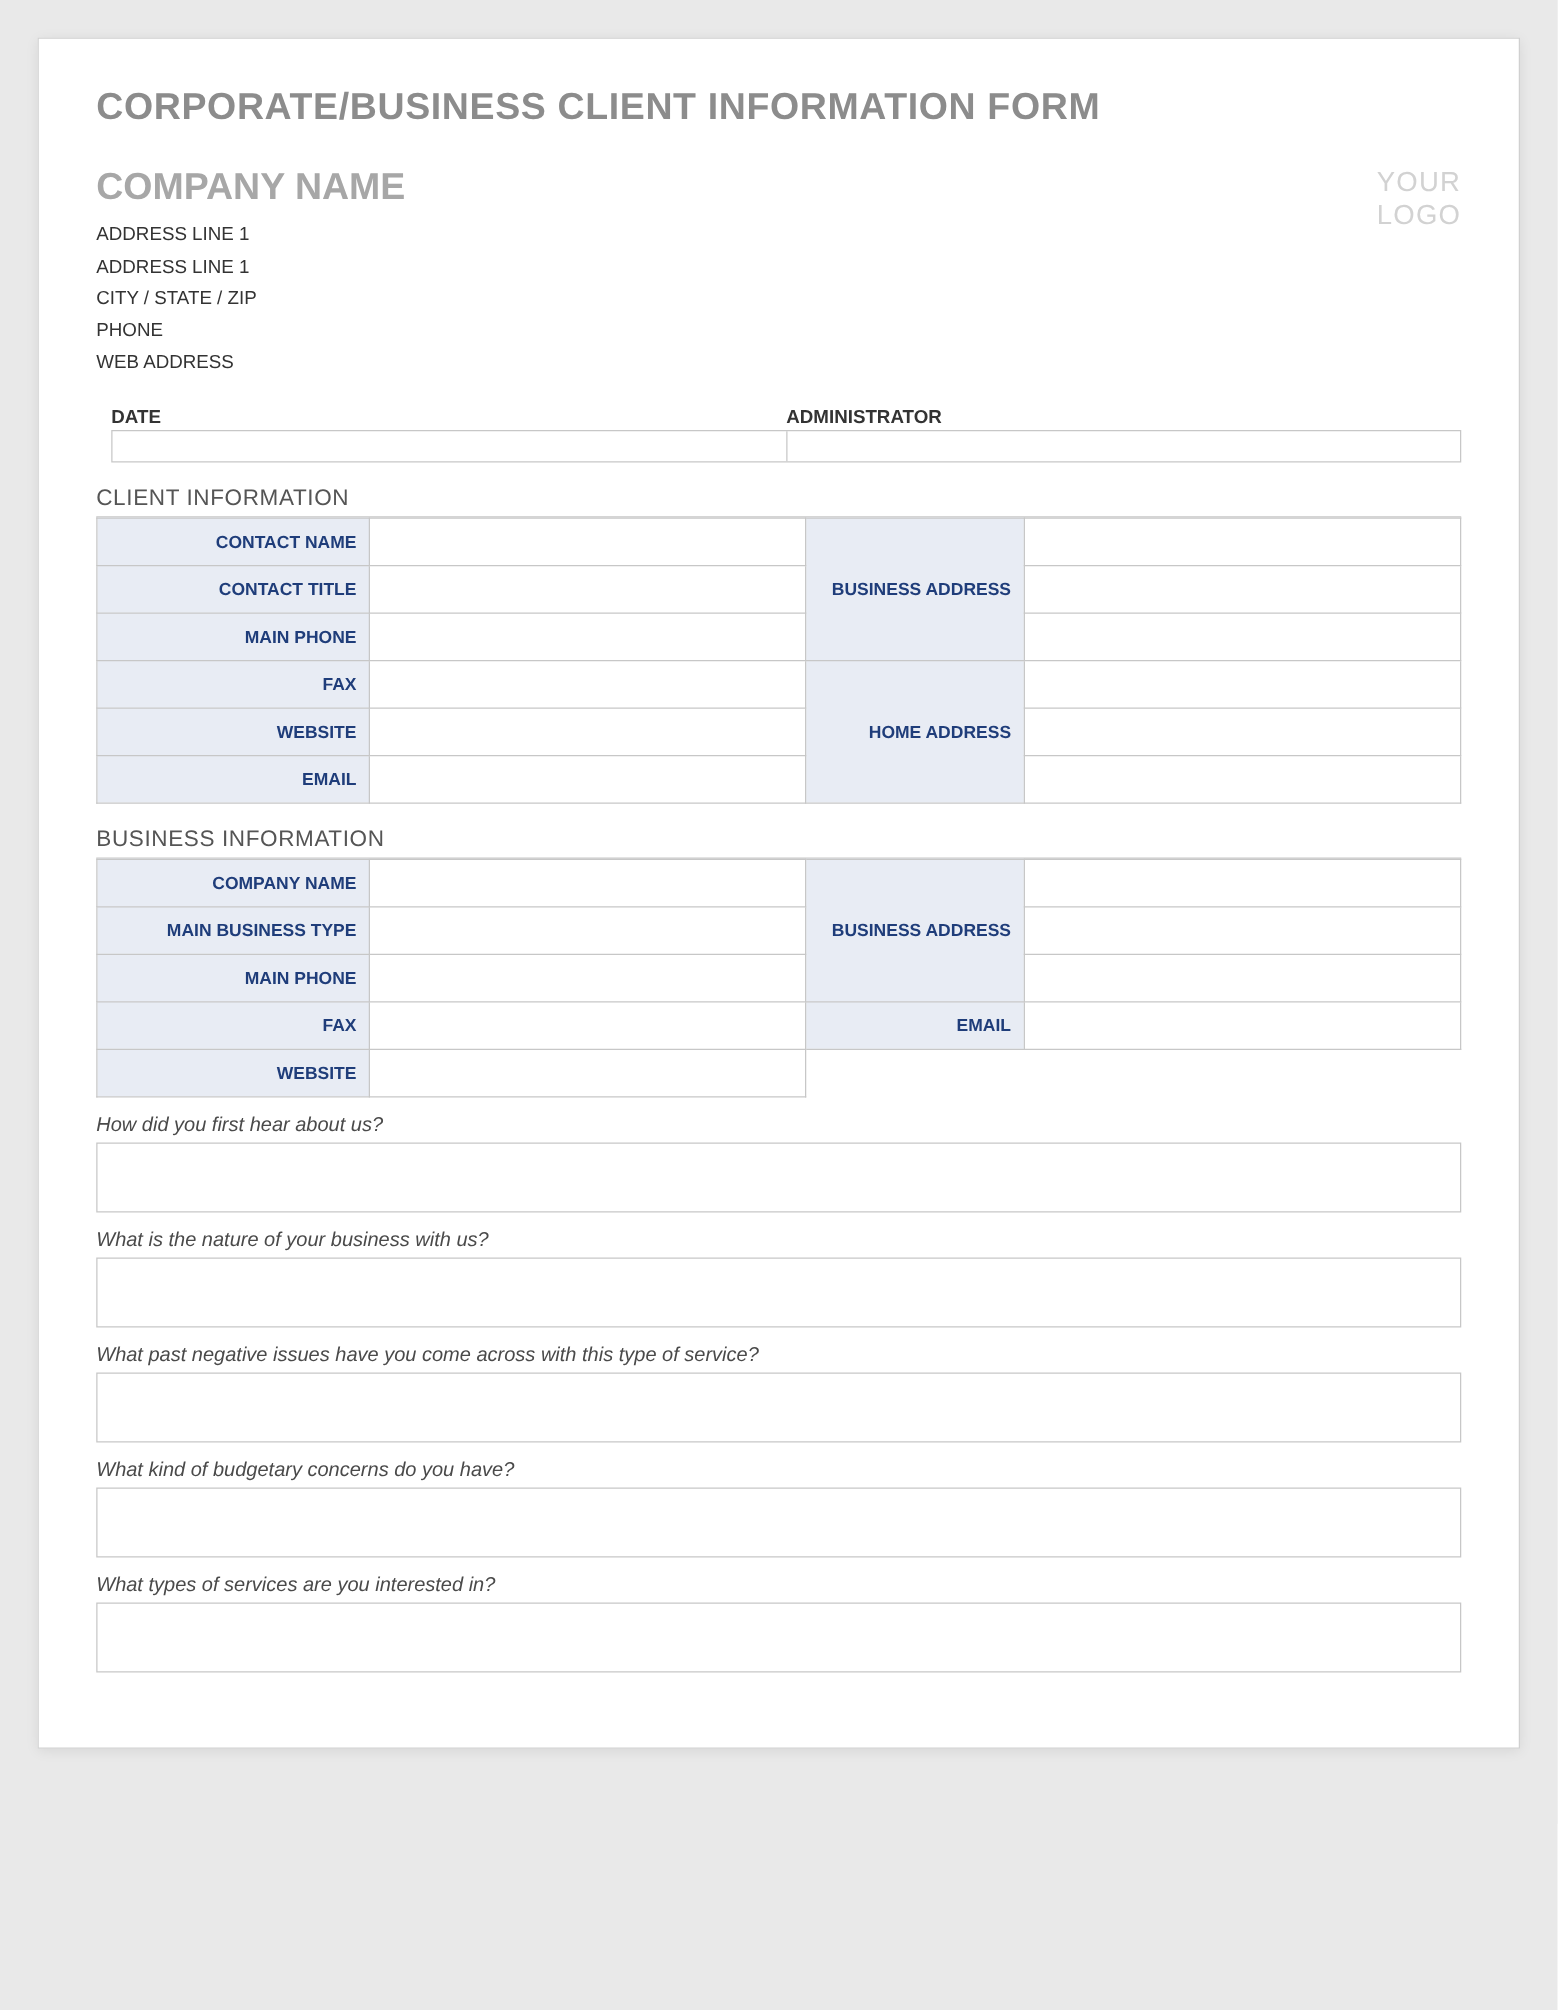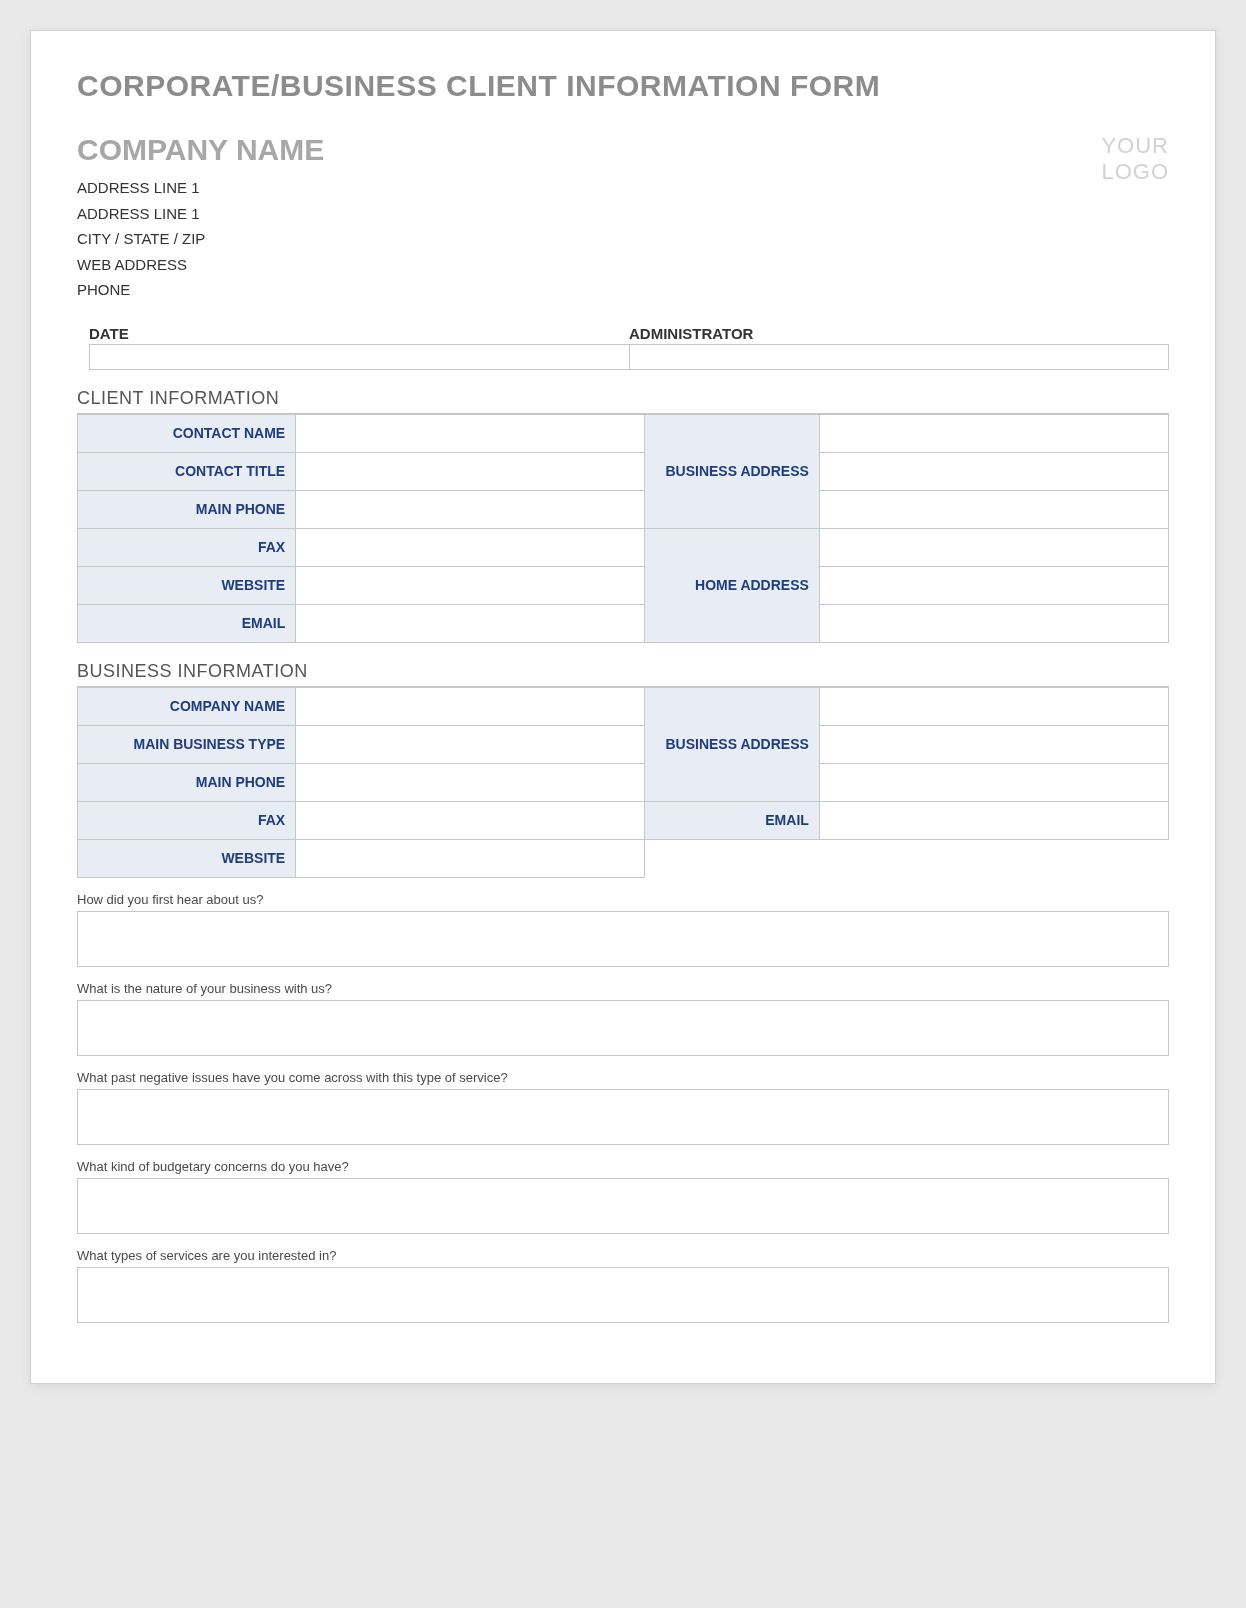--- a/index.html
+++ b/index.html
@@ -12,43 +12,43 @@
   .logo-ph{font-size:22px;font-weight:400;color:#d2d2d2;text-align:left;line-height:1.2;letter-spacing:1px;}
   table{border-collapse:collapse;width:100%;}
   .section-title{font-size:18px;font-weight:400;color:#555;letter-spacing:.5px;margin:18px 0 4px;}
   .section-hr{border:none;border-top:1px solid #c7c7c7;margin:0 0 0;}
   .info-table{width:100%;}
   .info-table td{border:1px solid #c7c7c7;height:38px;box-sizing:border-box;vertical-align:middle;padding-left:16px;}
   .lbl{background:#e8ecf4;font-size:14px;font-weight:700;color:#1f3d7a;text-align:right;padding:0 10px;line-height:1.15;}
   .lbl-w{width:200px;}
   .lbl-w2{width:160px;}
   .val{width:320px;}
-  .q-label{font-size:13px;color:#4a4a4a;margin:14px 0 4px;}
+  .q-label{font-size:16px;font-style:italic;color:#4a4a4a;margin:14px 0 4px;}
   .q-box{border:1px solid #c7c7c7;height:54px;}
   .meta-head{display:flex;gap:0;}
   .meta-head div{flex:1;font-weight:700;font-size:15px;padding:2px 0;}
   .meta-cells{display:flex;border:1px solid #c7c7c7;}
   .meta-cells div{flex:1;height:24px;}
   .meta-cells div:first-child{border-right:1px solid #c7c7c7;}
 </style>
 </head>
 <body>
 
 <div class="sheet">
 
   <h1 class="form-title">CORPORATE/BUSINESS CLIENT INFORMATION FORM</h1>
 
   <div class="header-row">
     <div class="company-block">
       <div class="company-name">COMPANY NAME</div>
       <div class="company-line">ADDRESS LINE 1</div>
       <div class="company-line">ADDRESS LINE 1</div>
       <div class="company-line">CITY / STATE / ZIP</div>
+      <div class="company-line">PHONE</div>
       <div class="company-line">WEB ADDRESS</div>
-      <div class="company-line">PHONE</div>
     </div>
     <div class="logo-ph">
       <div>YOUR</div>
       <div>LOGO</div>
     </div>
   </div>
 
   <div class="meta-wrap" style="margin-top:20px;margin-left:12px;">
     <div class="meta-head">
       <div>DATE</div>

